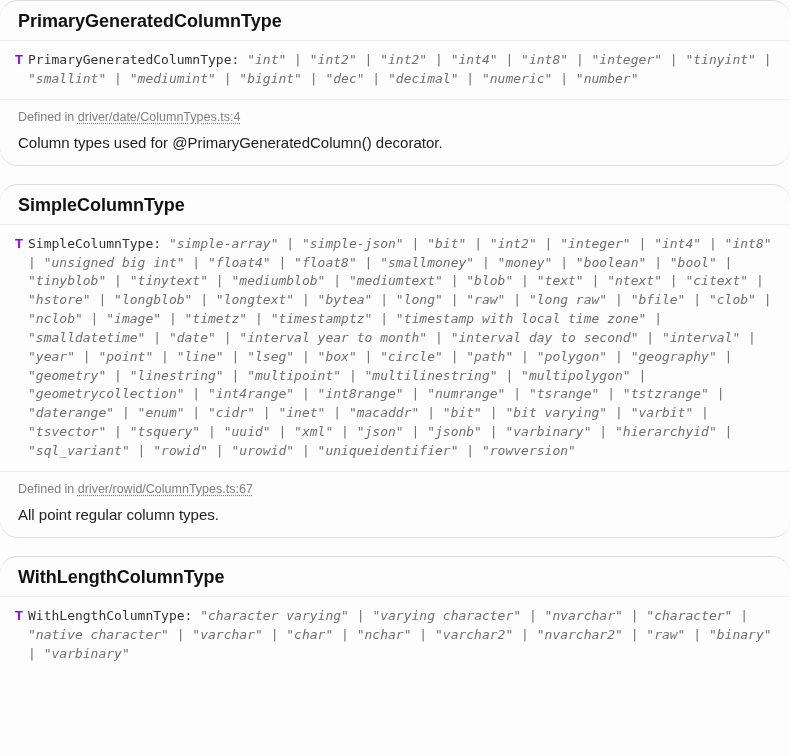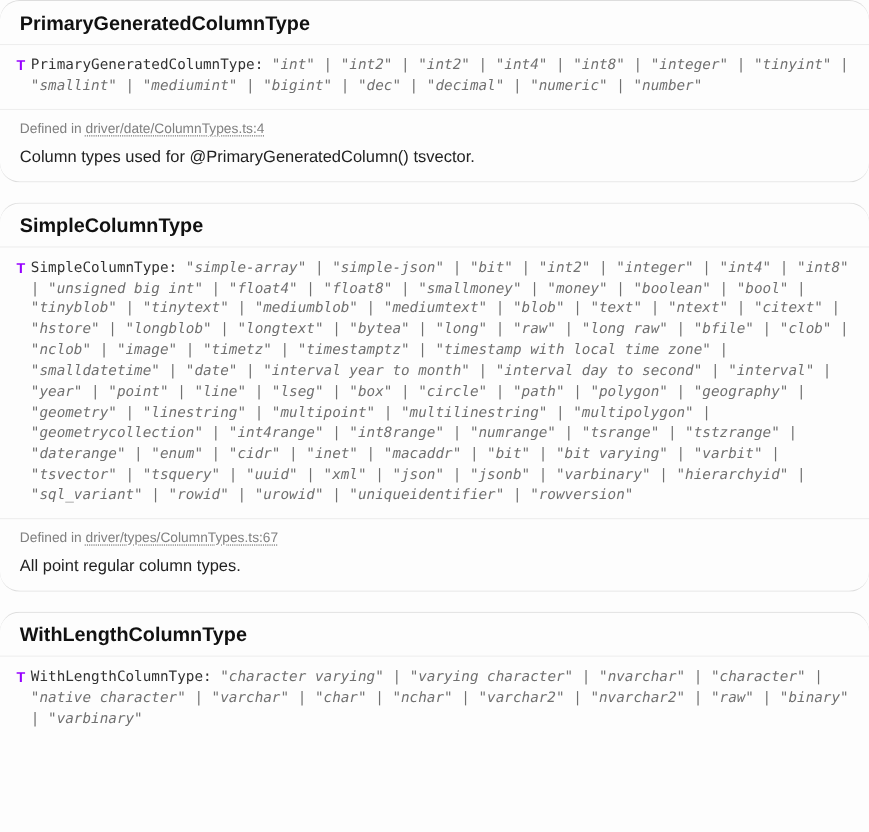--- a/index.html
+++ b/index.html
@@ -80,33 +80,33 @@
   <div class="section-header">
     <h3 class="section-title">PrimaryGeneratedColumnType</h3>
   </div>
   <div class="signature">
     <span class="kind-icon">T</span>
     <span class="sig-name">PrimaryGeneratedColumnType</span><span class="sig-name">: </span><span class="sig-types">"int" | "int2" | "int2" | "int4" | "int8" | "integer" | "tinyint" | "smallint" | "mediumint" | "bigint" | "dec" | "decimal" | "numeric" | "number"</span>
   </div>
   <div class="defined-in-row">
     <span>Defined in </span><a class="defined-in-link">driver/date/ColumnTypes.ts:4</a>
   </div>
-  <div class="description">Column types used for @PrimaryGeneratedColumn() tsvector.</div>
+  <div class="description">Column types used for @PrimaryGeneratedColumn() decorator.</div>
 </div>
 
 <div class="section">
   <div class="section-header">
     <h3 class="section-title">SimpleColumnType</h3>
   </div>
   <div class="signature">
     <span class="kind-icon">T</span>
     <span class="sig-name">SimpleColumnType</span><span class="sig-name">: </span><span class="sig-types">"simple-array" | "simple-json" | "bit" | "int2" | "integer" | "int4" | "int8" | "unsigned big int" | "float4" | "float8" | "smallmoney" | "money" | "boolean" | "bool" | "tinyblob" | "tinytext" | "mediumblob" | "mediumtext" | "blob" | "text" | "ntext" | "citext" | "hstore" | "longblob" | "longtext" | "bytea" | "long" | "raw" | "long raw" | "bfile" | "clob" | "nclob" | "image" | "timetz" | "timestamptz" | "timestamp with local time zone" | "smalldatetime" | "date" | "interval year to month" | "interval day to second" | "interval" | "year" | "point" | "line" | "lseg" | "box" | "circle" | "path" | "polygon" | "geography" | "geometry" | "linestring" | "multipoint" | "multilinestring" | "multipolygon" | "geometrycollection" | "int4range" | "int8range" | "numrange" | "tsrange" | "tstzrange" | "daterange" | "enum" | "cidr" | "inet" | "macaddr" | "bit" | "bit varying" | "varbit" | "tsvector" | "tsquery" | "uuid" | "xml" | "json" | "jsonb" | "varbinary" | "hierarchyid" | "sql_variant" | "rowid" | "urowid" | "uniqueidentifier" | "rowversion"</span>
   </div>
   <div class="defined-in-row">
-    <span>Defined in </span><a class="defined-in-link">driver/types/ColumnTypes.ts:67</a>
+    <span>Defined in </span><a class="defined-in-link">driver/rowid/ColumnTypes.ts:67</a>
   </div>
   <div class="description">All point regular column types.</div>
 </div>
 
 <div class="section" style="border-bottom:none;margin-bottom:0;">
   <div class="section-header">
     <h3 class="section-title">WithLengthColumnType</h3>
   </div>
   <div class="signature" style="border-bottom:none;">
     <span class="kind-icon">T</span>

